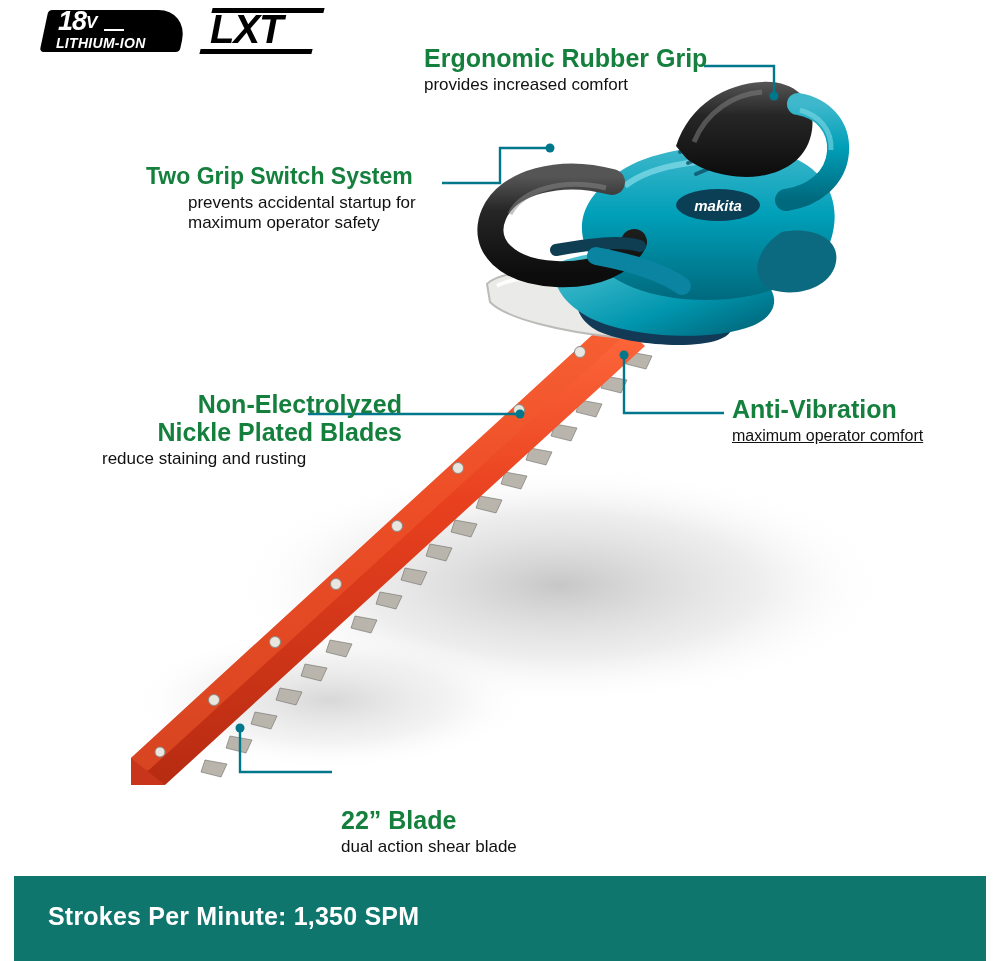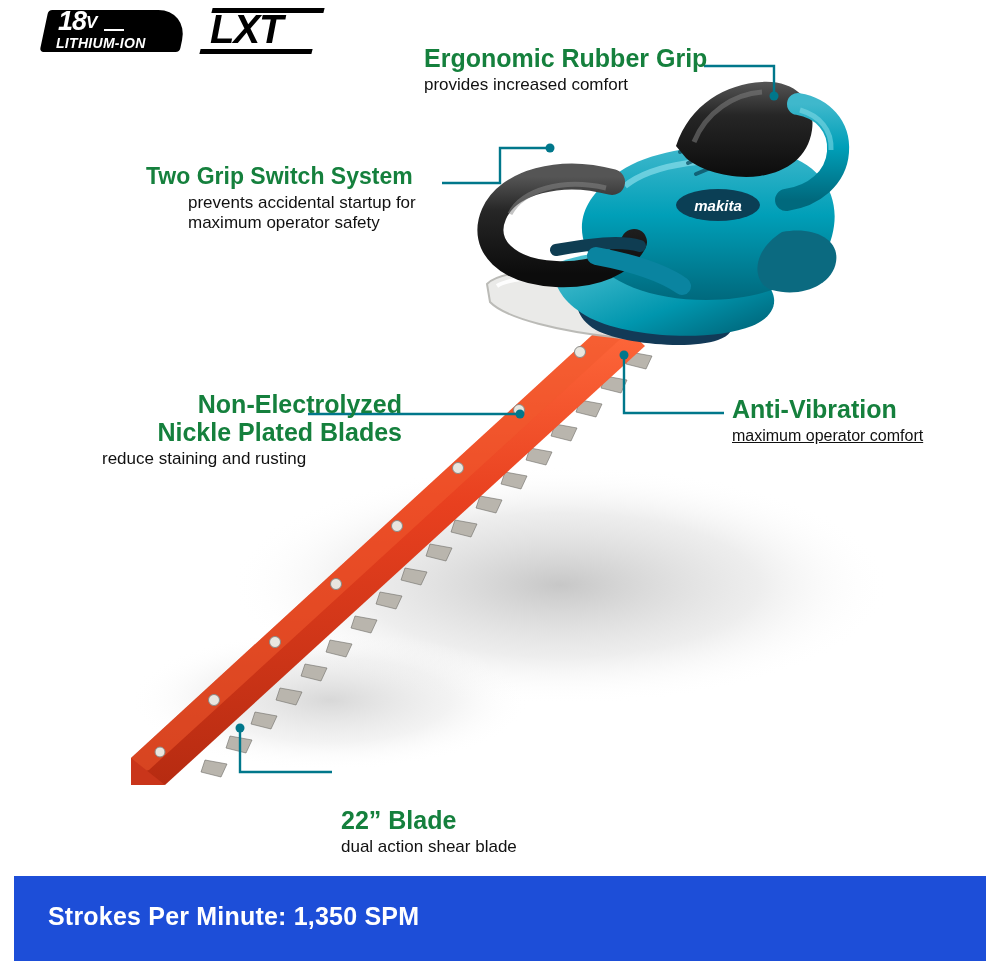--- a/index.html
+++ b/index.html
@@ -196,21 +196,21 @@
     height: 880px;
   }
 
   
   #footer {
     position: absolute;
     left: 14px;
     top: 876px;
     width: 972px;
     height: 85px;
-    background: #1d4ed8;
+    background: #0f766e;
   }
   #footer .footer-text {
     position: absolute;
     left: 34px;
     top: 26px;
     color: #ffffff;
     font-size: 25px;
     font-weight: bold;
     letter-spacing: 0.2px;
   }

